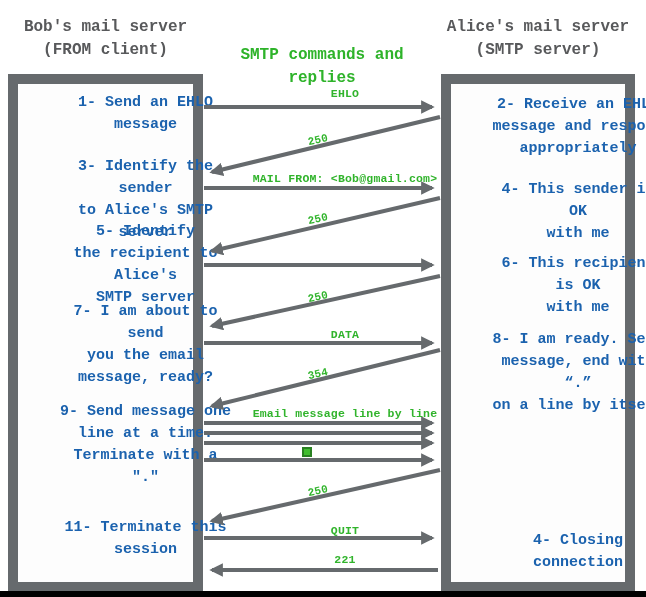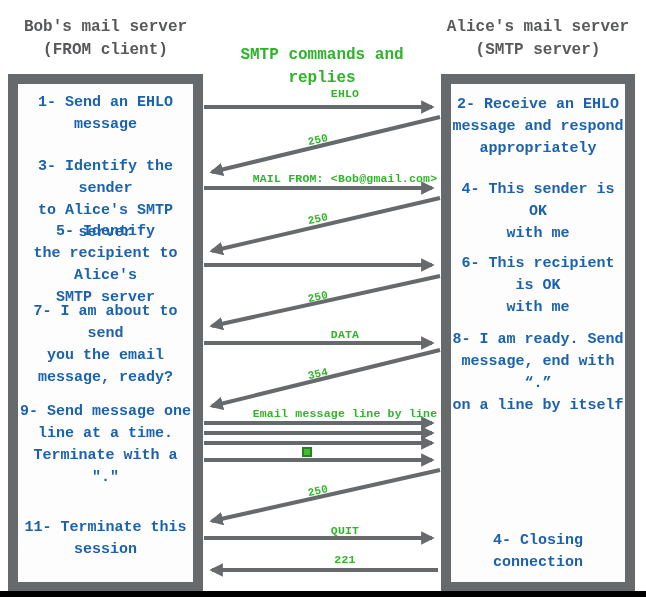--- a/index.html
+++ b/index.html
@@ -13,21 +13,21 @@
   .hdr-left{left:8px;width:195px;}
   .hdr-center{left:203px;width:238px;margin-top:28px;}
   .hdr-right{left:441px;width:194px;}
 
   .box{position:absolute;top:74px;height:498px;background:#fdfdfd;
        border:10px solid #666a6d;}
   .box-left{left:8px;width:175px;}
   .box-right{left:441px;width:174px;}
   .step{position:absolute;left:0;width:100%;text-align:center;
         color:#1b62ae;font-weight:bold;font-size:15px;line-height:22px;
-        white-space:pre-line;}
+        white-space:pre-line;padding-left:40px;}
 
   .arrows{position:absolute;left:0;top:0;pointer-events:none;}
 
   .msg{position:absolute;text-align:center;color:#31b42c;font-weight:bold;
        font-size:11.5px;line-height:14px;letter-spacing:.2px;}
   .msg.num{font-size:11px;transform:rotate(-13deg);}
   .lbl-wide{left:203px;width:284px;}
 
   .dot-square{position:absolute;left:302px;top:447px;width:10px;height:10px;
        background:#41bd2f;border:2px solid #2a8122;box-sizing:border-box;}

